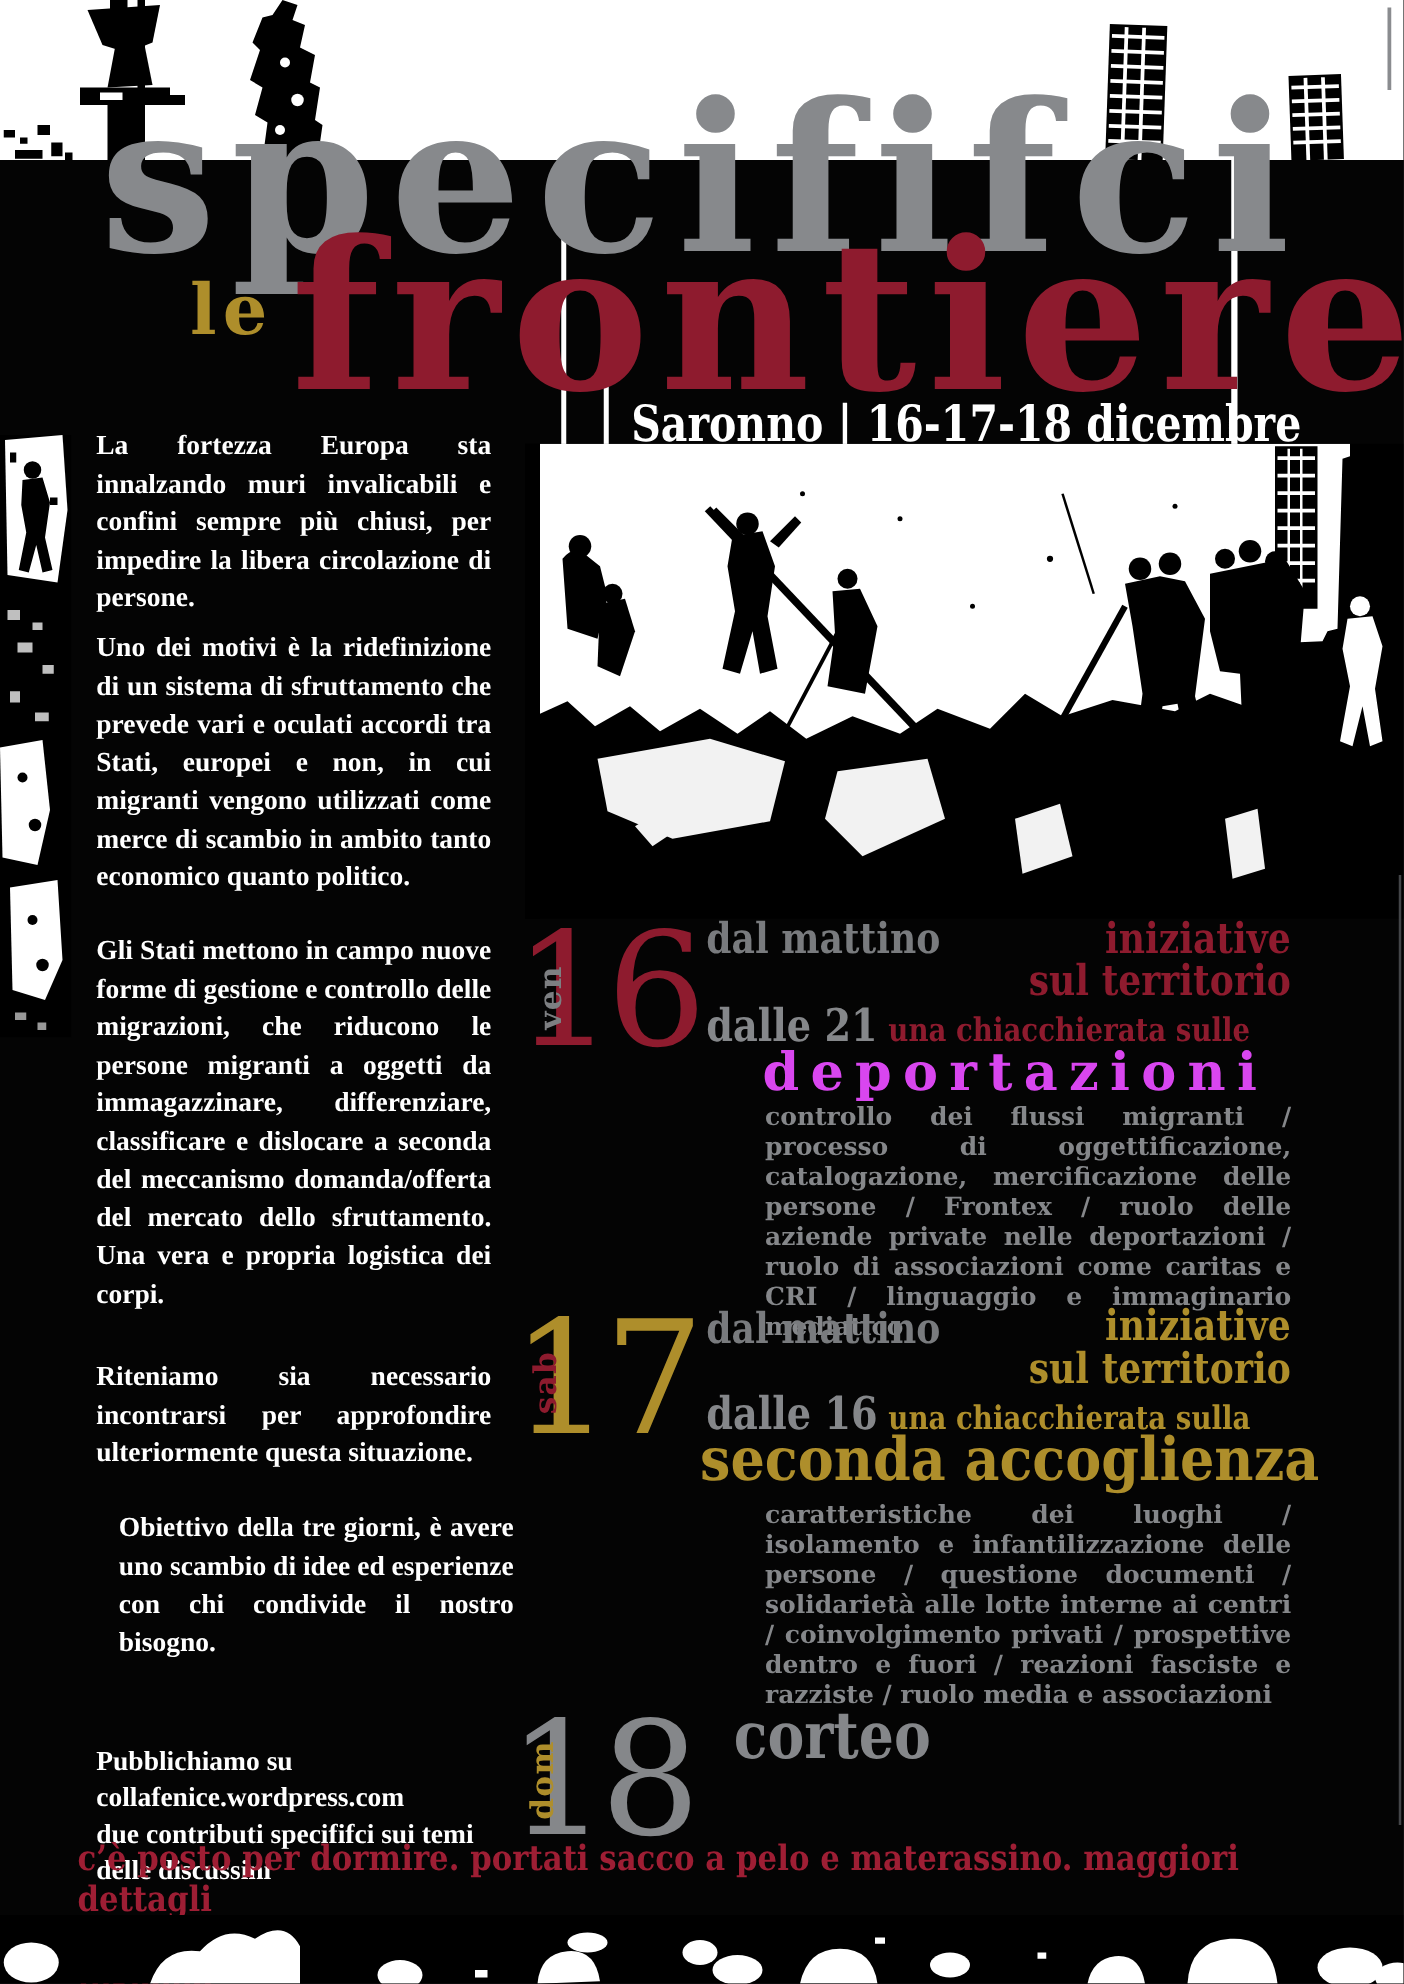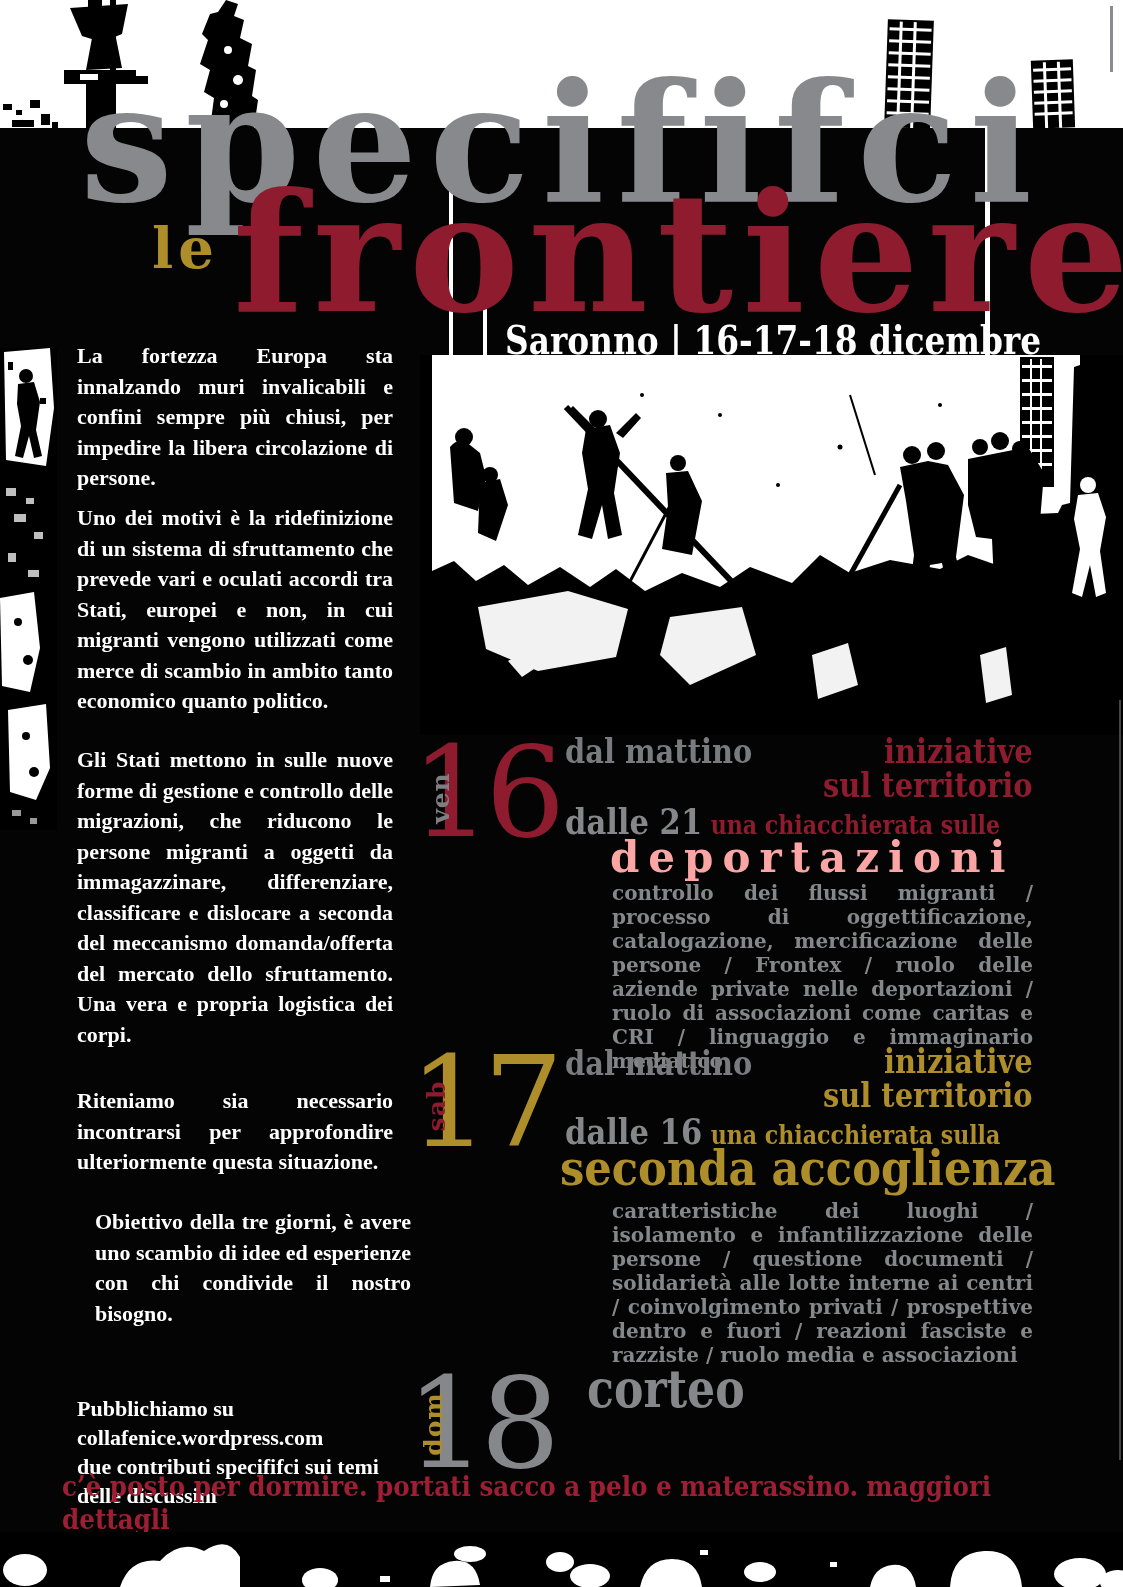--- a/index.html
+++ b/index.html
@@ -46,21 +46,21 @@
   .morntitle{right:90px;font-size:34px;line-height:34px;font-weight:700;text-align:right;
     white-space:pre-line;transform:scaleX(.85);transform-origin:100% 0;}
   .mt16{top:734px;color:#8e1b2e;} .mt17{top:1044px;color:#ae8e2b;}
   .timerow{display:flex;align-items:baseline;gap:10px;transform:scaleX(.85);
     transform-origin:0 0;white-space:nowrap;}
   .tr16{left:565px;top:800px;} .tr17{left:565px;top:1110px;}
   .timelabel{font-size:36px;font-weight:700;color:#85878a;}
   .timeintro{font-size:26px;font-weight:700;}
   .ti16{color:#8e1b2e;} .ti17{color:#ae8e2b;}
   .topic16{left:610px;top:837px;font-size:42px;line-height:42px;font-weight:700;
-    letter-spacing:9px;color:#fca5a5;white-space:nowrap;}
+    letter-spacing:9px;color:#d946ef;white-space:nowrap;}
   .topic17{left:560px;top:1144px;font-size:48px;line-height:48px;font-weight:700;
     color:#ae8e2b;transform:scaleX(.9);transform-origin:0 0;white-space:nowrap;}
   .topic18{left:587px;top:1363px;font-size:52px;line-height:52px;font-weight:700;
     color:#85878a;transform:scaleX(.85);transform-origin:0 0;white-space:nowrap;}
   .details{left:612px;width:421px;font-size:20px;line-height:24px;font-weight:700;
     color:#85878a;text-align:justify;}
   .d16{top:881px;} .d17{top:1199px;}
   
   .footer{left:62px;top:1470px;width:1120px;font-size:28px;line-height:33px;font-weight:700;
     color:#9e1e34;white-space:pre-line;transform:scaleX(.88);transform-origin:0 0;}
@@ -228,21 +228,21 @@
         <circle cx="34" cy="424" r="5"></circle>
       </g>
     <g fill="#fff" opacity="0.6">
       <rect x="12" y="462" width="9" height="6"></rect>
         <rect x="30" y="470" width="7" height="6"></rect>
     </g>
   </svg>
 
   <div class="abs bodypar p1">La fortezza Europa sta innalzando muri invalicabili e confini sempre più chiusi, per impedire la libera circolazione di persone.</div>
   <div class="abs bodypar p2">Uno dei motivi è la ridefinizione di un sistema di sfruttamento che prevede vari e oculati accordi tra Stati, europei e non, in cui migranti vengono utilizzati come merce di scambio in ambito tanto economico quanto politico.</div>
-  <div class="abs bodypar p3">Gli Stati mettono in sulle nuove forme di gestione e controllo delle migrazioni, che riducono le persone migranti a oggetti da immagazzinare, differenziare, classificare e dislocare a seconda del meccanismo domanda/offerta del mercato dello sfruttamento. Una vera e propria logistica dei corpi.</div>
+  <div class="abs bodypar p3">Gli Stati mettono in campo nuove forme di gestione e controllo delle migrazioni, che riducono le persone migranti a oggetti da immagazzinare, differenziare, classificare e dislocare a seconda del meccanismo domanda/offerta del mercato dello sfruttamento. Una vera e propria logistica dei corpi.</div>
   <div class="abs bodypar p4">Riteniamo sia necessario incontrarsi per approfondire ulteriormente questa situazione.</div>
   <div class="abs bodypar p5">Obiettivo della tre giorni, è avere uno scambio di idee ed esperienze con chi condivide il nostro bisogno.</div>
   <div class="abs bodypar p6">Pubblichiamo su
 collafenice.wordpress.com
 due contributi specififci sui temi
 delle discussini</div>
 
   <div class="abs num num16">16</div>
   <div class="abs abbr abbr16">ven</div>
   <div class="abs mornlabel ml16">dal mattino</div>

